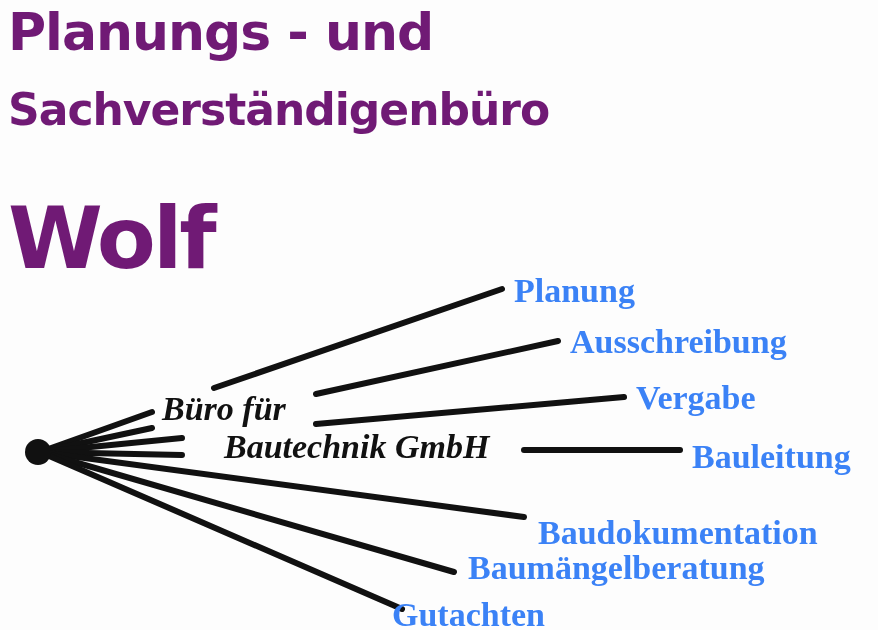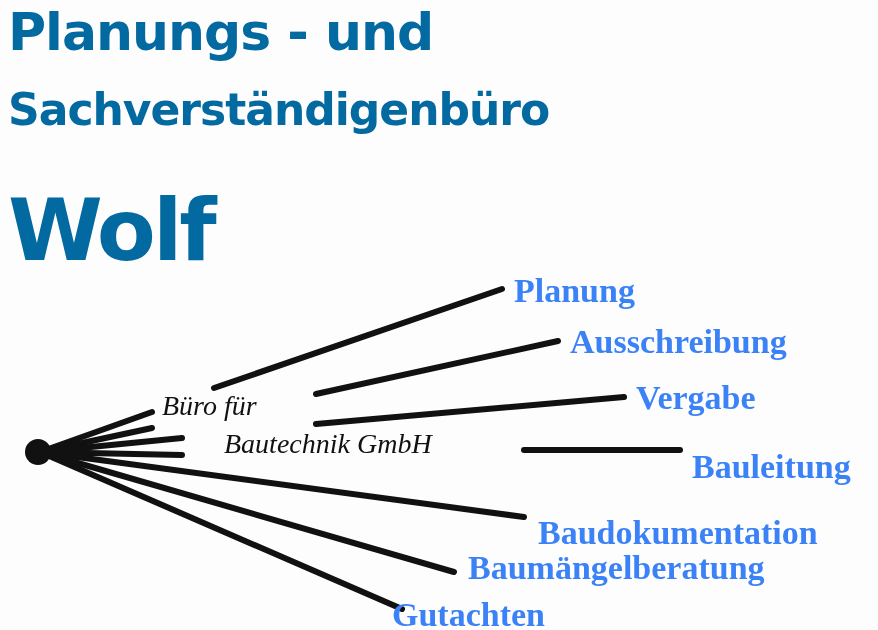--- a/index.html
+++ b/index.html
@@ -1,22 +1,22 @@
 <!DOCTYPE html>
 <html><head>
 <meta charset="utf-8">
 <style>
   html, body { margin: 0; padding: 0; background: #fdfdfd; }
   #canvas { position: relative; width: 878px; height: 630px; overflow: hidden; background: #fdfdfd; color: #111; }
-  .title { position: absolute; left: 8px; font-family: "DejaVu Sans", sans-serif; font-weight: bold; color: #0369a1; white-space: nowrap; letter-spacing: -1px; }
+  .title { position: absolute; left: 8px; font-family: "DejaVu Sans", sans-serif; font-weight: bold; color: #701a75; white-space: nowrap; letter-spacing: -1px; }
   #t1 { top: 2px; font-size: 52px; }
   #t2 { top: 84px; font-size: 44px; }
-  #t3 { top: 180px; font-size: 86px; font-weight: 900; letter-spacing: -3px; }
+  #t3 { top: 188px; font-size: 86px; font-weight: 900; letter-spacing: -3px; }
   .svc { position: absolute; font-family: "Liberation Serif", serif; font-weight: bold; font-size: 34px; color: #3b82f6; white-space: nowrap; }
-  .co { position: absolute; font-family: "Liberation Serif", serif; font-weight: normal; font-style: italic; font-size: 28px; color: #111; white-space: nowrap; }
+  .co { position: absolute; font-family: "Liberation Serif", serif; font-weight: bold; font-style: italic; font-size: 34px; color: #111; white-space: nowrap; }
   svg { position: absolute; left: 0; top: 0; }
 </style>
 </head>
 <body>
 
 <div id="canvas">
   <div id="t1" class="title">Planungs - und</div>
   <div id="t2" class="title">Sachverständigenbüro</div>
   <div id="t3" class="title">Wolf</div>
 
@@ -38,17 +38,17 @@
     </g>
     <circle cx="38" cy="452" r="13" fill="#111"></circle>
   </svg>
 
   <div class="co" style="left:162px; top:390px;">Büro für</div>
   <div class="co" style="left:192px; top:428px;margin-left:32px;">Bautechnik GmbH</div>
 
   <div class="svc" style="left:514px; top:272px;">Planung</div>
   <div class="svc" style="left:570px; top:323px;">Ausschreibung</div>
   <div class="svc" style="left:636px; top:379px;">Vergabe</div>
-  <div class="svc" style="left:692px; top:448px;">Bauleitung</div>
+  <div class="svc" style="left:692px; top:438px;">Bauleitung</div>
   <div class="svc" style="left:538px; top:514px;">Baudokumentation</div>
   <div class="svc" style="left:468px; top:549px;text-align:center;">Baumängelberatung</div>
   <div class="svc" style="left:392px; top:596px;">Gutachten</div>
 </div>
 
 </body></html>

